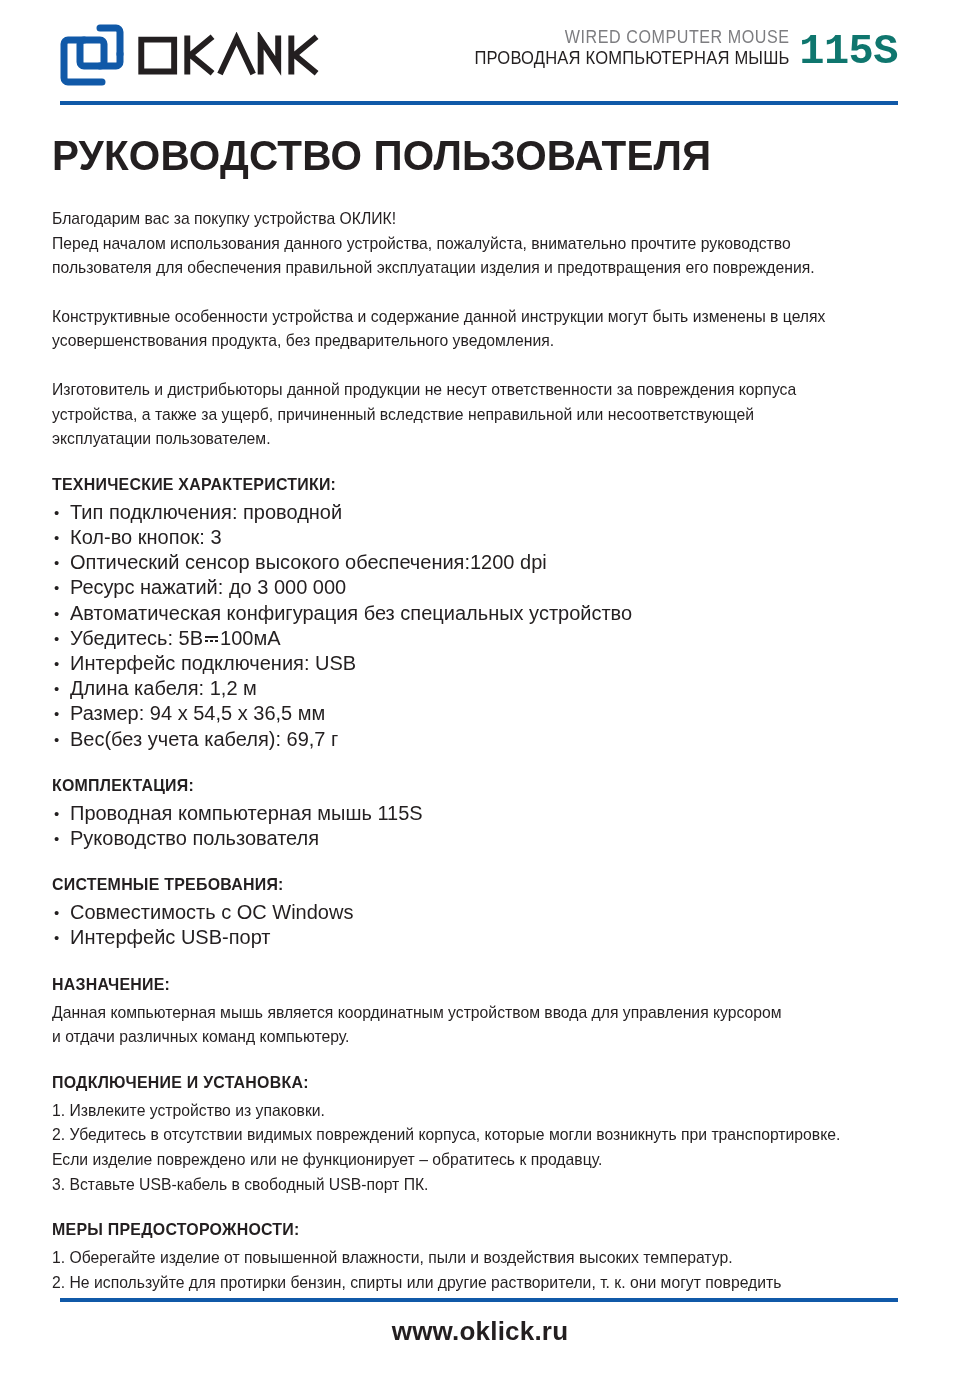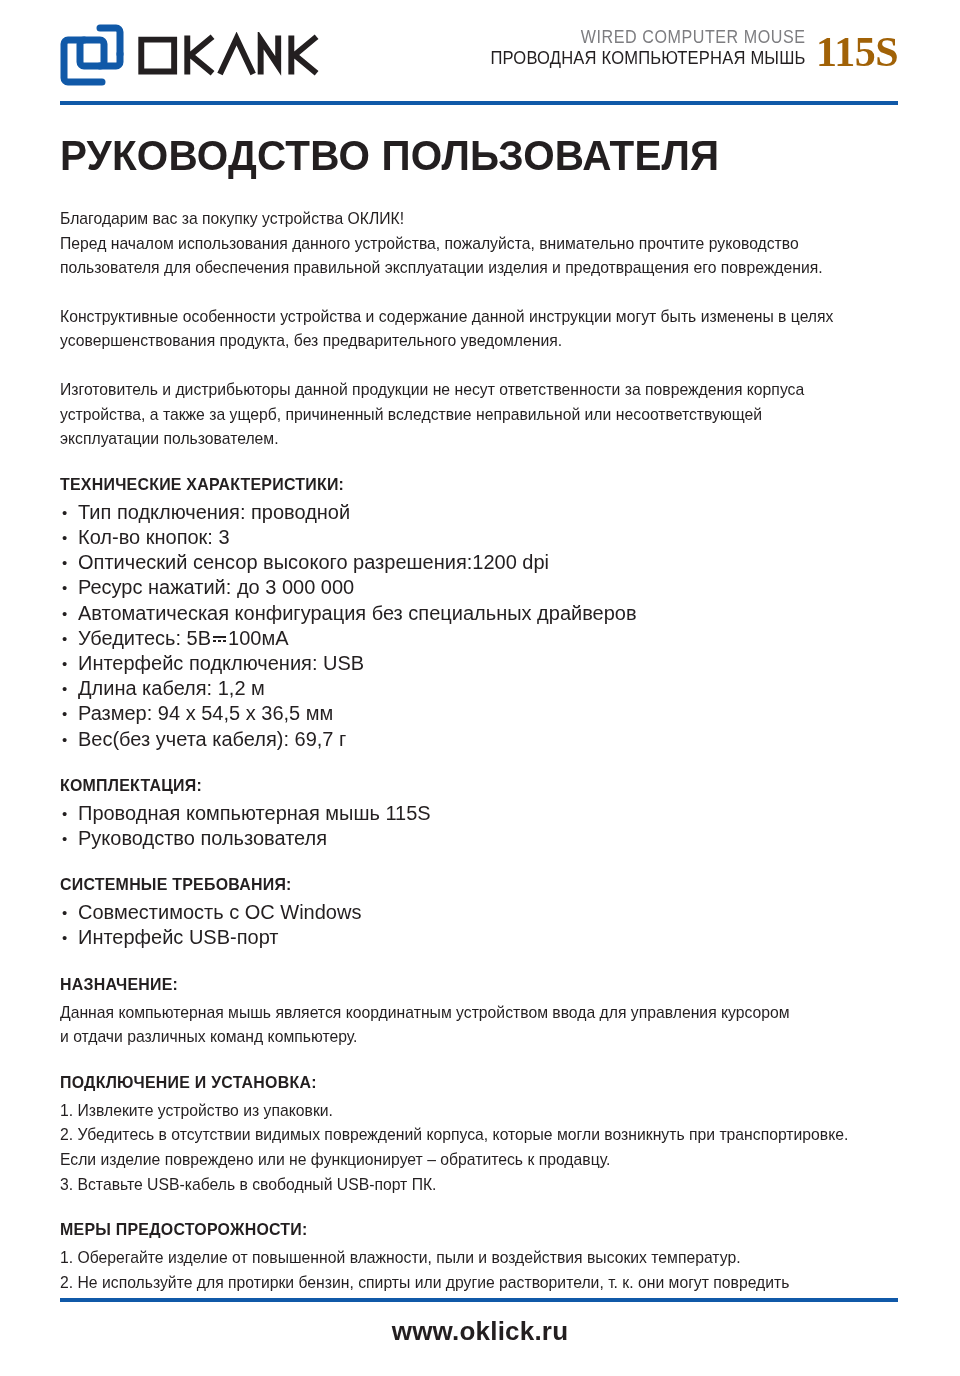--- a/index.html
+++ b/index.html
@@ -75,41 +75,41 @@
     font-size: 18px;
     letter-spacing: 0.2px;
     color: #231f20;
     font-weight: 400;
     transform: scaleX(0.92);
     transform-origin: right center;
     white-space: nowrap;
     margin-top: 2px;
   }
   .header-model {
-    font-family: Liberation Serif, serif;
+    font-family: Liberation Mono, monospace;
     font-size: 42px;
     font-weight: 700;
     letter-spacing: -0.5px;
-    color: #a16207;
+    color: #0f766e;
     line-height: 0.92;
     white-space: nowrap;
   }
   .rule-top {
     position: absolute;
     left: 60px;
     top: 101px;
     width: 838px;
     height: 4px;
     background: #1059a8;
   }
 
   
   .content {
     position: absolute;
-    left: 60px;
+    left: 52px;
     top: 131px;
     width: 845px;
   }
   .doc-title {
     font-family: "Liberation Sans Narrow", "Liberation Sans", sans-serif;
     font-size: 43px;
     font-weight: 700;
     letter-spacing: 0.2px;
     color: #231f20;
     margin: 0 0 26px 0;
@@ -279,23 +279,23 @@
       <p>эксплуатации пользователем.</p>
     </div>
 
     <div class="block-gap"></div>
 
     <div class="sec-wrap">
       <div class="sec-head">ТЕХНИЧЕСКИЕ ХАРАКТЕРИСТИКИ:</div>
       <ul class="speclist">
         <li>Тип подключения: проводной</li>
         <li>Кол-во кнопок: 3</li>
-        <li>Оптический сенсор высокого разрешения:1200 dpi</li>
+        <li>Оптический сенсор высокого обеспечения:1200 dpi</li>
         <li>Ресурс нажатий: до 3 000 000</li>
-        <li>Автоматическая конфигурация без специальных драйверов</li>
+        <li>Автоматическая конфигурация без специальных устройство</li>
         <li><span>Убедитесь: 5В</span><span class="dc-sym"><i class="a"></i><i class="b"></i><i class="c"></i><i class="d"></i></span><span>100мА</span></li>
         <li>Интерфейс подключения: USB</li>
         <li>Длина кабеля: 1,2 м</li>
         <li>Размер: 94 х 54,5 х 36,5 мм</li>
         <li>Вес(без учета кабеля): 69,7 г</li>
       </ul>
     </div>
 
     <div class="block-gap"></div>
 

